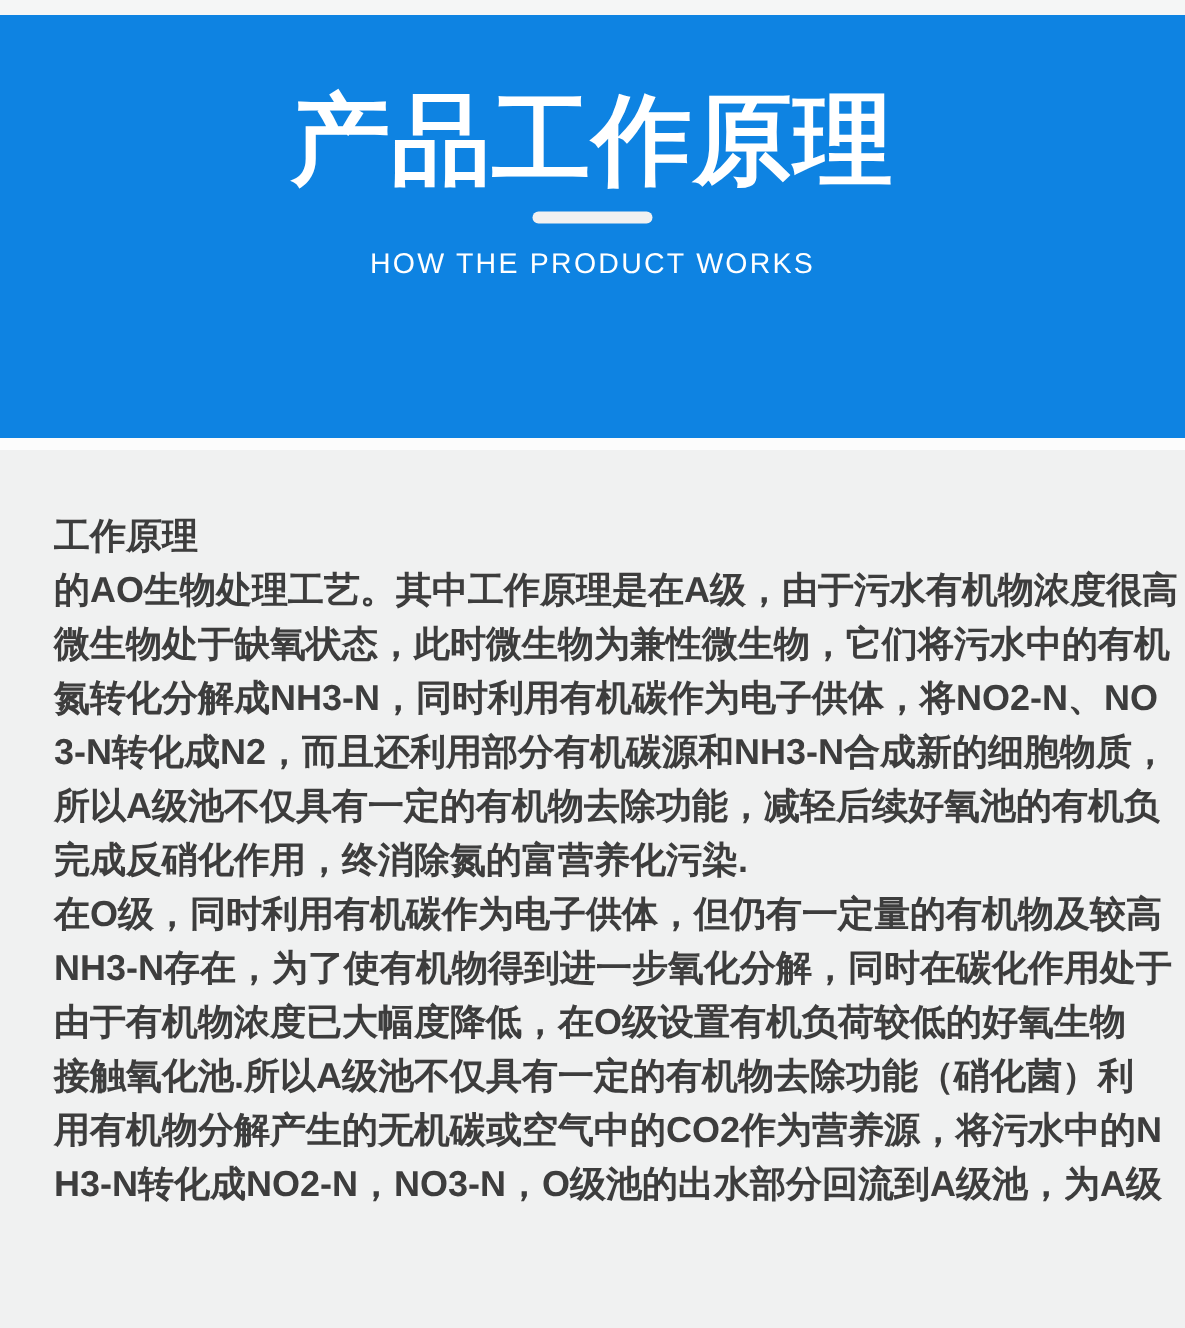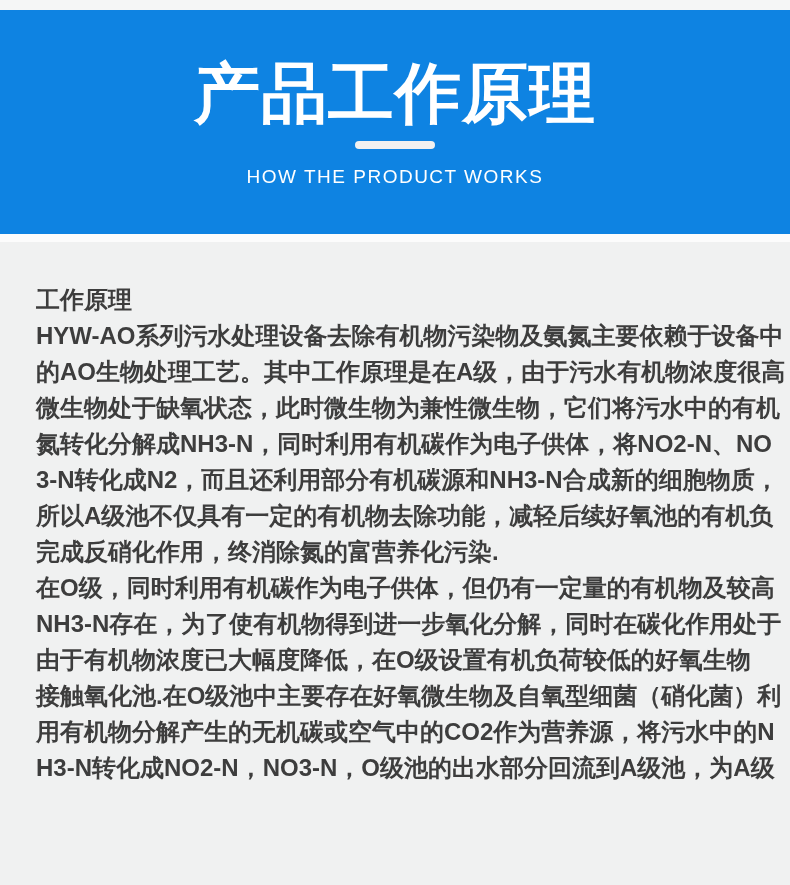--- a/index.html
+++ b/index.html
@@ -9,21 +9,21 @@
     height: 885px;
     background: #f0f1f1;
     overflow: hidden;
     font-family: "Liberation Sans", "DejaVu Sans", sans-serif;
   }
   .top-strip {
     height: 10px;
     background: #f5f6f6;
   }
   .banner {
-    height: 224px;
+    height: 282px;
     background: #0e83e2;
     text-align: center;
   }
   .banner-title {
     margin: 0;
     padding-top: 50px;
     font-size: 66px;
     line-height: 1;
     font-weight: 900;
     letter-spacing: 1px;
@@ -69,28 +69,27 @@
   <header class="banner">
     <h1 class="banner-title">产品工作原理</h1>
     <div class="banner-divider"></div>
     <div class="banner-subtitle">HOW THE PRODUCT WORKS</div>
   </header>
 
   <div class="gap-strip"></div>
 
   <main class="content">
     <div class="text-line">工作原理</div>
-    <div class="text-line">HYW-AO系列污水处理设备去除有机物污染物及氨氮主要依赖于设备中</div>
     <div class="text-line">的AO生物处理工艺。其中工作原理是在A级，由于污水有机物浓度很高，</div>
     <div class="text-line">微生物处于缺氧状态，此时微生物为兼性微生物，它们将污水中的有机</div>
     <div class="text-line">氮转化分解成NH3-N，同时利用有机碳作为电子供体，将NO2-N、NO</div>
     <div class="text-line">3-N转化成N2，而且还利用部分有机碳源和NH3-N合成新的细胞物质，</div>
     <div class="text-line">所以A级池不仅具有一定的有机物去除功能，减轻后续好氧池的有机负</div>
     <div class="text-line">完成反硝化作用，终消除氮的富营养化污染.</div>
     <div class="text-line">在O级，同时利用有机碳作为电子供体，但仍有一定量的有机物及较高</div>
     <div class="text-line">NH3-N存在，为了使有机物得到进一步氧化分解，同时在碳化作用处于</div>
     <div class="text-line">由于有机物浓度已大幅度降低，在O级设置有机负荷较低的好氧生物</div>
-    <div class="text-line">接触氧化池.在O级池中主要存在好氧微生物及自氧型细菌（硝化菌）利</div>
+    <div class="text-line">接触氧化池.所以A级池不仅具有一定的有机物去除功能（硝化菌）利</div>
     <div class="text-line">用有机物分解产生的无机碳或空气中的CO2作为营养源，将污水中的N</div>
     <div class="text-line">H3-N转化成NO2-N，NO3-N，O级池的出水部分回流到A级池，为A级</div>
   </main>
 
 </div>
 
 </body></html>

